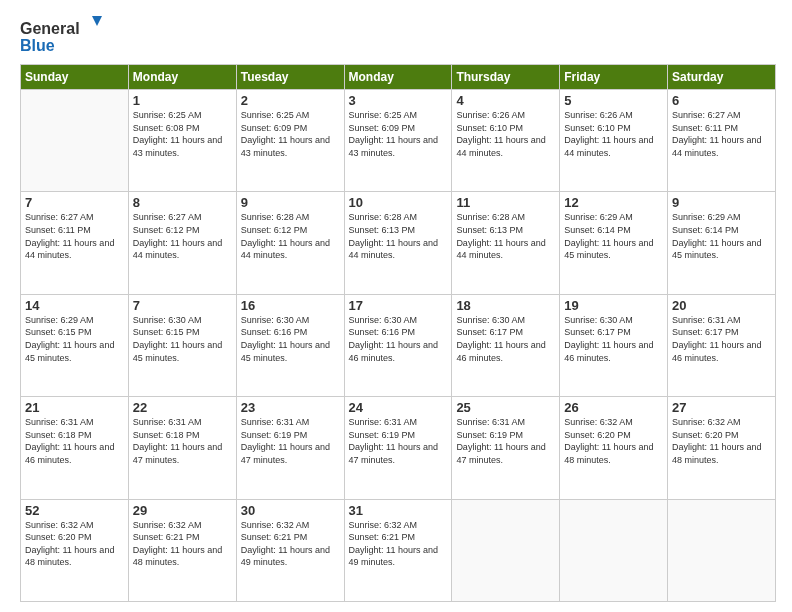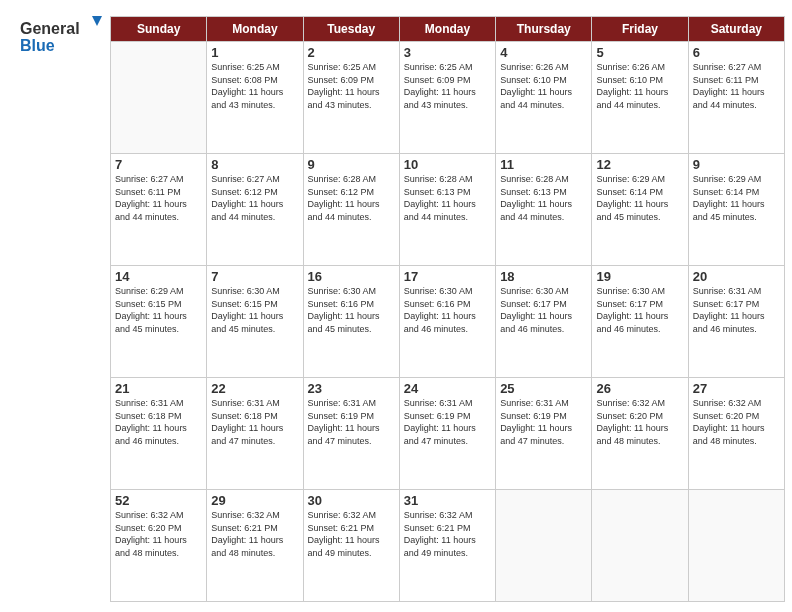--- a/index.html
+++ b/index.html
@@ -6,23 +6,23 @@
     body {
       font-family: Arial, sans-serif;
       background: #fff;
       width: 792px;
       height: 612px;
       overflow: hidden;
     }
     .page {
       width: 792px;
       height: 612px;
-      padding: 16px 7px 10px 20px;
+      padding: 16px 16px 10px 20px;
       display: flex;
-      flex-direction: row;
+      flex-direction: column;
     }
     .header {
       display: flex;
       justify-content: space-between;
       align-items: flex-start;
       margin-bottom: 8px;
     }
     .logo {
       display: flex;
       align-items: center;
@@ -40,26 +40,26 @@
     .subtitle {
       font-size: 14px;
       color: #555;
     }
     .calendar {
       width: 100%;
       border-collapse: collapse;
       flex: 1;
     }
     .calendar th {
-      background-color: #7f1d1d;
+      background-color: #4d7c0f;
       color: #fff;
       font-size: 12px;
       font-weight: bold;
       padding: 5px 4px;
-      text-align: center;
+      text-align: left;
       border: 1px solid #ccc;
     }
     .calendar td {
       border: 1px solid #ccc;
       vertical-align: top;
       padding: 3px 4px;
       font-size: 9.5px;
       color: #333;
       width: 14.28%;
       height: 85px;

